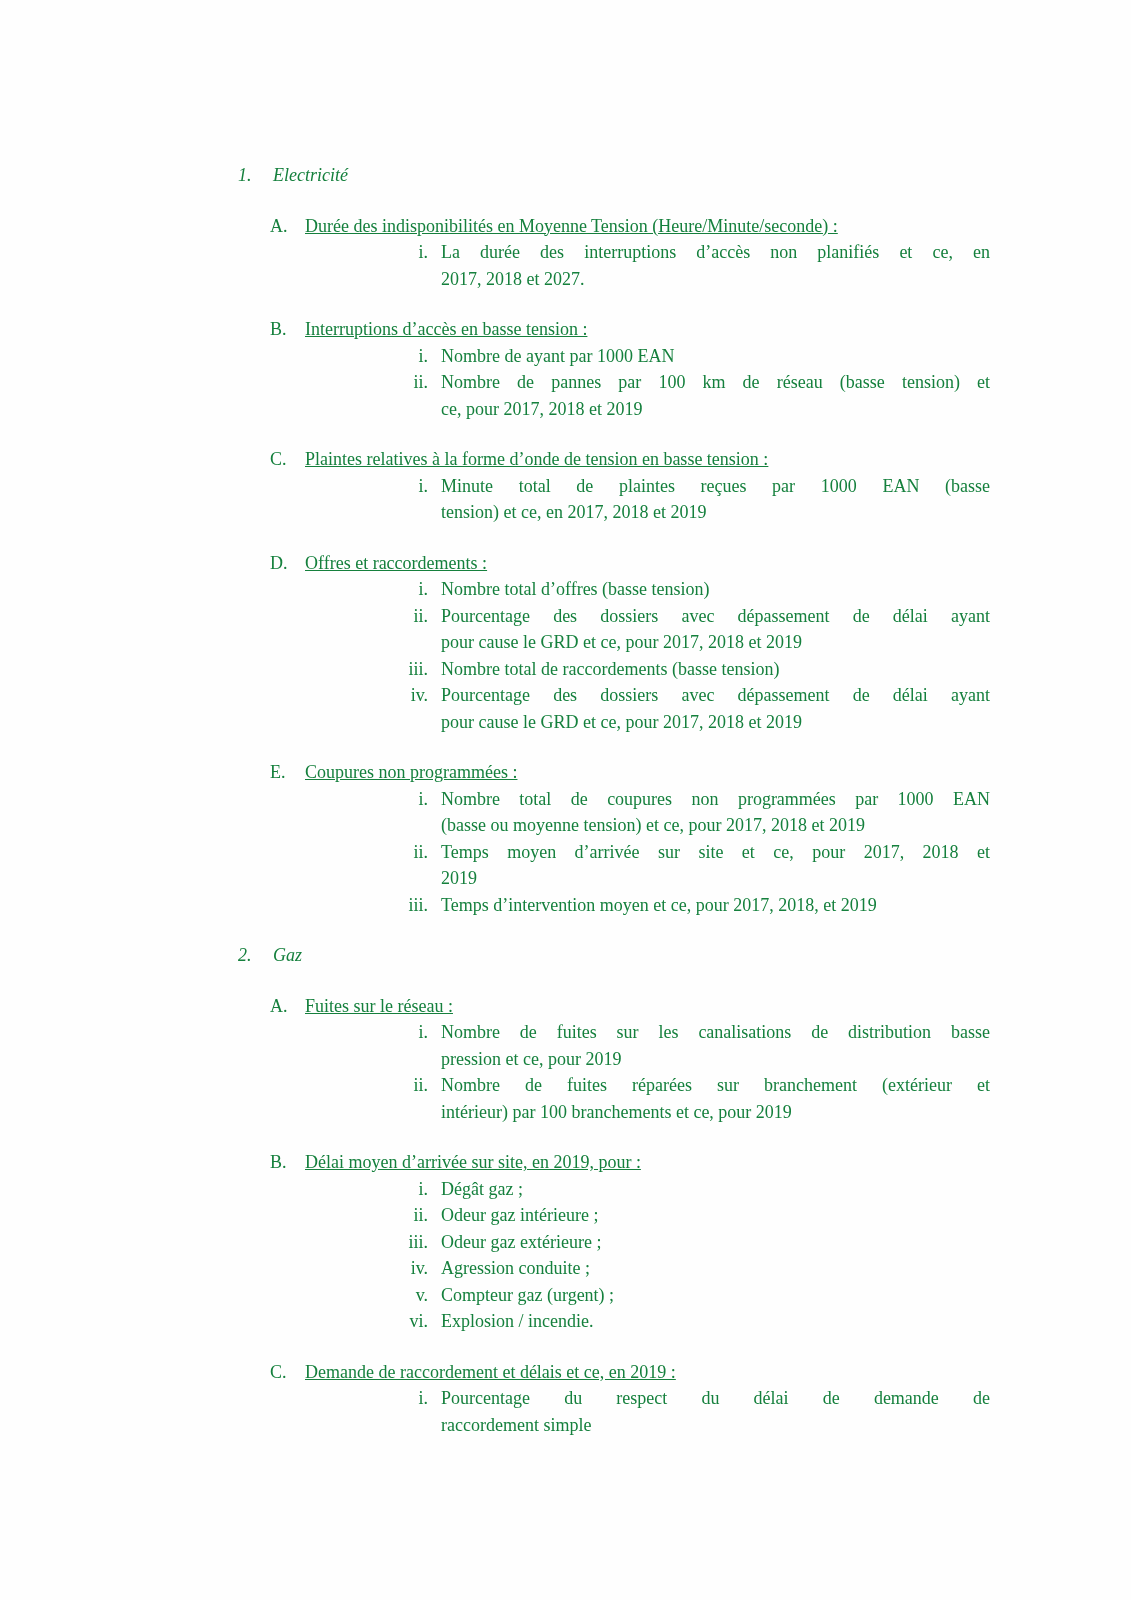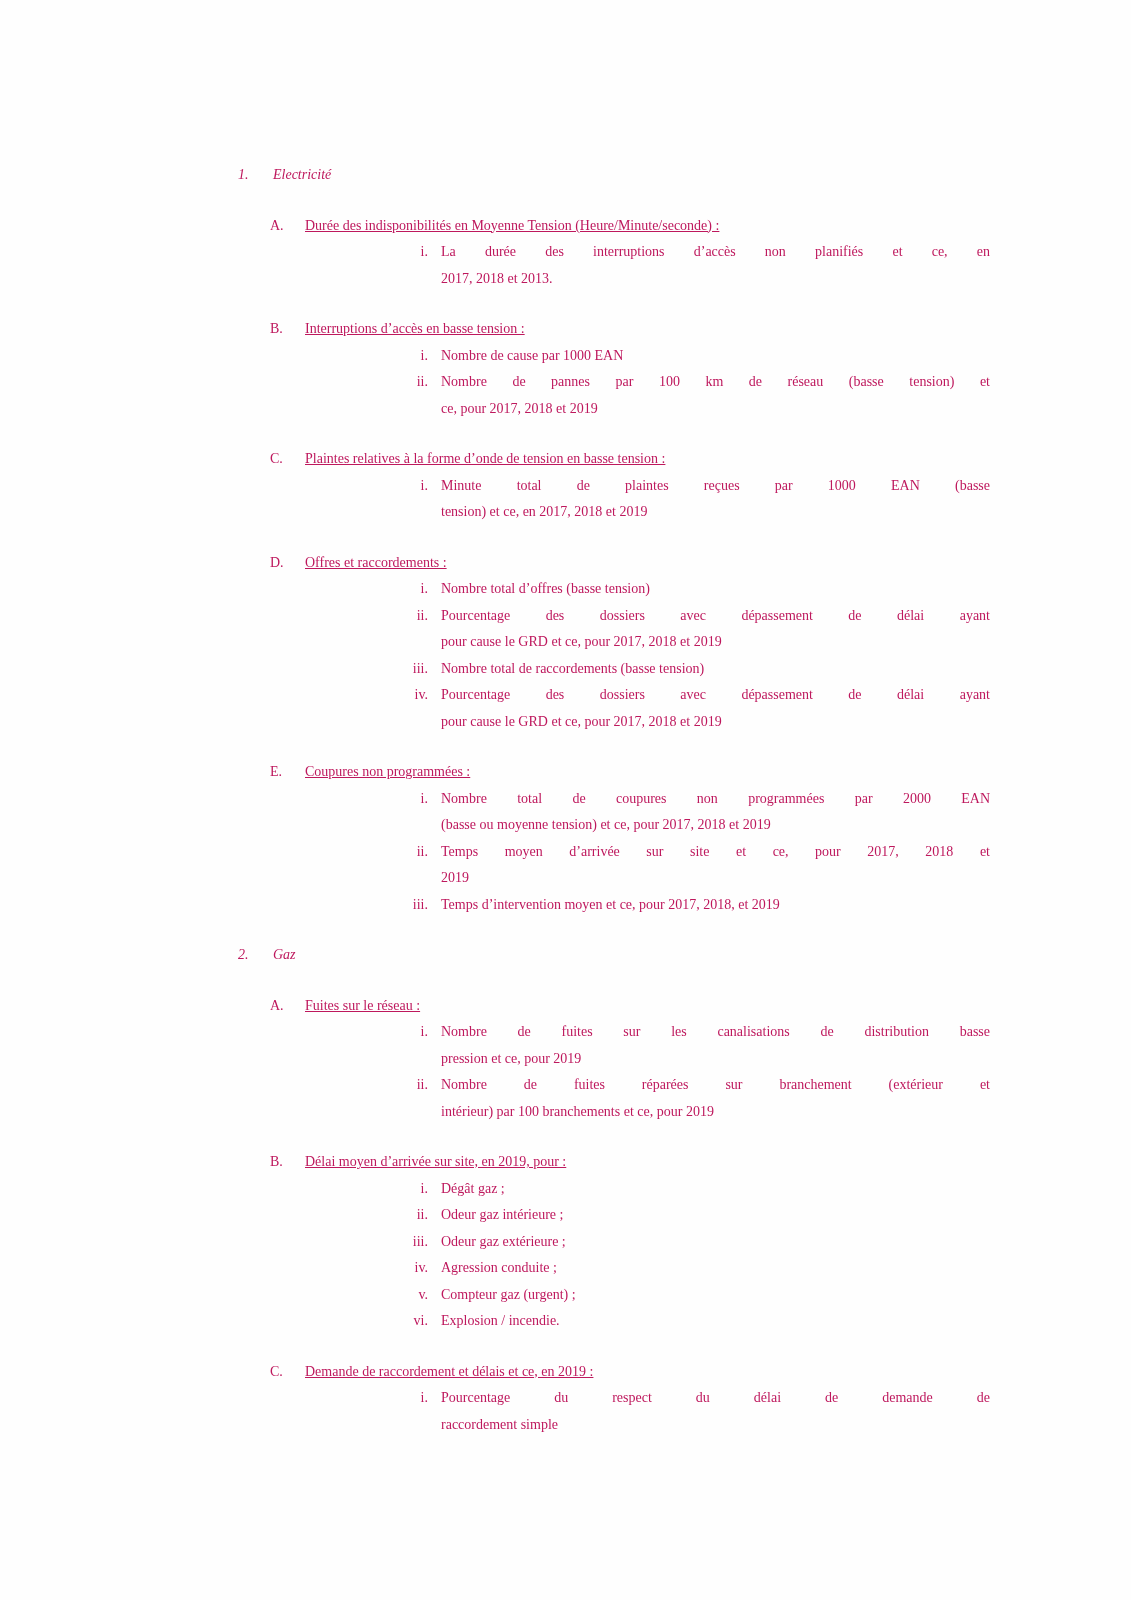--- a/index.html
+++ b/index.html
@@ -3,23 +3,23 @@
 <meta charset="utf-8">
 <style>
   * { margin: 0; padding: 0; box-sizing: border-box; }
   html, body { background: #ffffff; }
   .page {
     position: relative;
     width: 1131px;
     height: 1600px;
     background: #fefefe;
     font-family: "Liberation Serif", "DejaVu Serif", serif;
-    font-size: 14px;
+    font-size: 18px;
     line-height: 26.5px;
-    color: #be185d;
+    color: #15803d;
     overflow: hidden;
   }
   .content { padding-top: 156px; }
 
   .section { margin-top: 6px; }
   .section-heading {
     margin-left: 238px;
     font-style: italic;
     margin-bottom: 24px;
   }
@@ -59,31 +59,31 @@
         <span class="sec-num">1.</span><span>Electricité</span>
       </div>
 
       <div class="block">
         <div class="block-head">
           <span class="letter">A.</span><span>Durée des indisponibilités en Moyenne Tension (Heure/Minute/seconde) :</span>
         </div>
         <div class="item">
           <span class="numeral">i.</span>
           <div class="line just">La durée des interruptions d’accès non planifiés et ce, en</div>
-          <div class="line">2017, 2018 et 2013.</div>
+          <div class="line">2017, 2018 et 2027.</div>
         </div>
       </div>
 
       <div class="block">
         <div class="block-head">
           <span class="letter">B.</span><span>Interruptions d’accès en basse tension :</span>
         </div>
         <div class="item">
           <span class="numeral">i.</span>
-          <div class="line">Nombre de cause par 1000 EAN</div>
+          <div class="line">Nombre de ayant par 1000 EAN</div>
         </div>
         <div class="item">
           <span class="numeral">ii.</span>
           <div class="line just">Nombre de pannes par 100 km de réseau (basse tension) et</div>
           <div class="line">ce, pour 2017, 2018 et 2019</div>
         </div>
       </div>
 
       <div class="block">
         <div class="block-head">
@@ -119,21 +119,21 @@
           <div class="line">pour cause le GRD et ce, pour 2017, 2018 et 2019</div>
         </div>
       </div>
 
       <div class="block">
         <div class="block-head">
           <span class="letter">E.</span><span>Coupures non programmées :</span>
         </div>
         <div class="item">
           <span class="numeral">i.</span>
-          <div class="line just">Nombre total de coupures non programmées par 2000 EAN</div>
+          <div class="line just">Nombre total de coupures non programmées par 1000 EAN</div>
           <div class="line">(basse ou moyenne tension) et ce, pour 2017, 2018 et 2019</div>
         </div>
         <div class="item">
           <span class="numeral">ii.</span>
           <div class="line just">Temps moyen d’arrivée sur site et ce, pour 2017, 2018 et</div>
           <div class="line">2019</div>
         </div>
         <div class="item">
           <span class="numeral">iii.</span>
           <div class="line">Temps d’intervention moyen et ce, pour 2017, 2018, et 2019</div>

